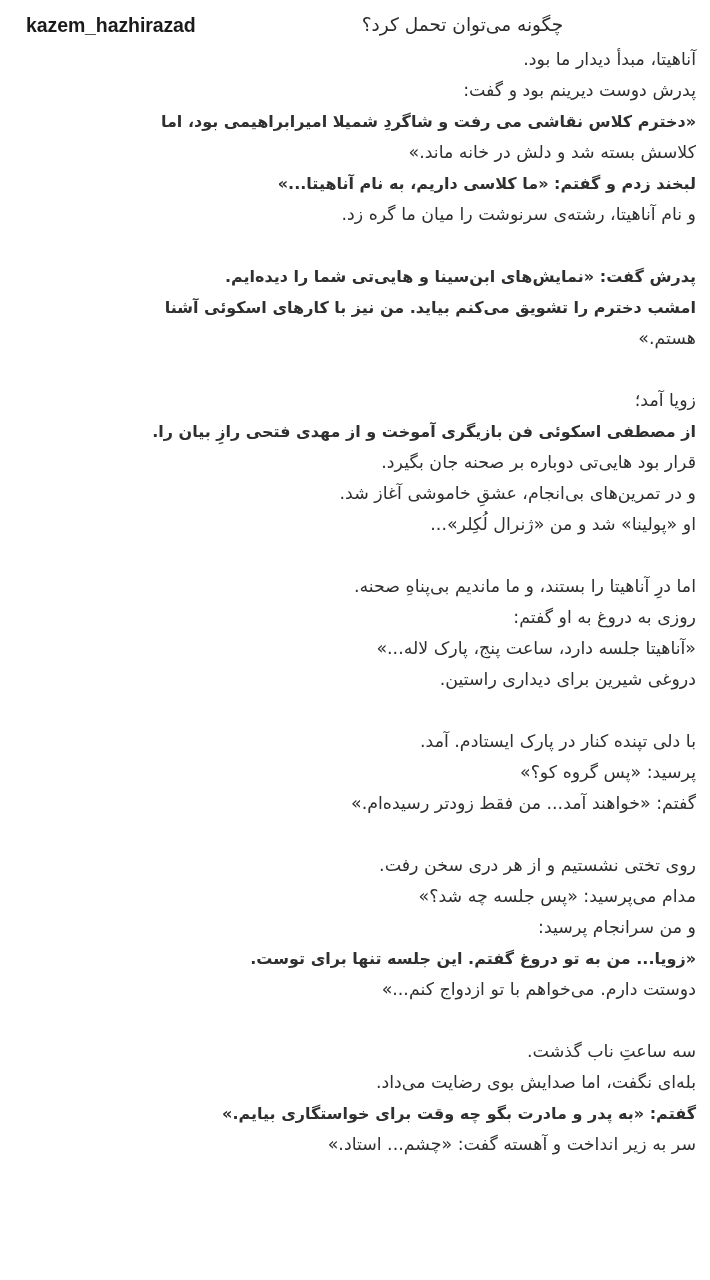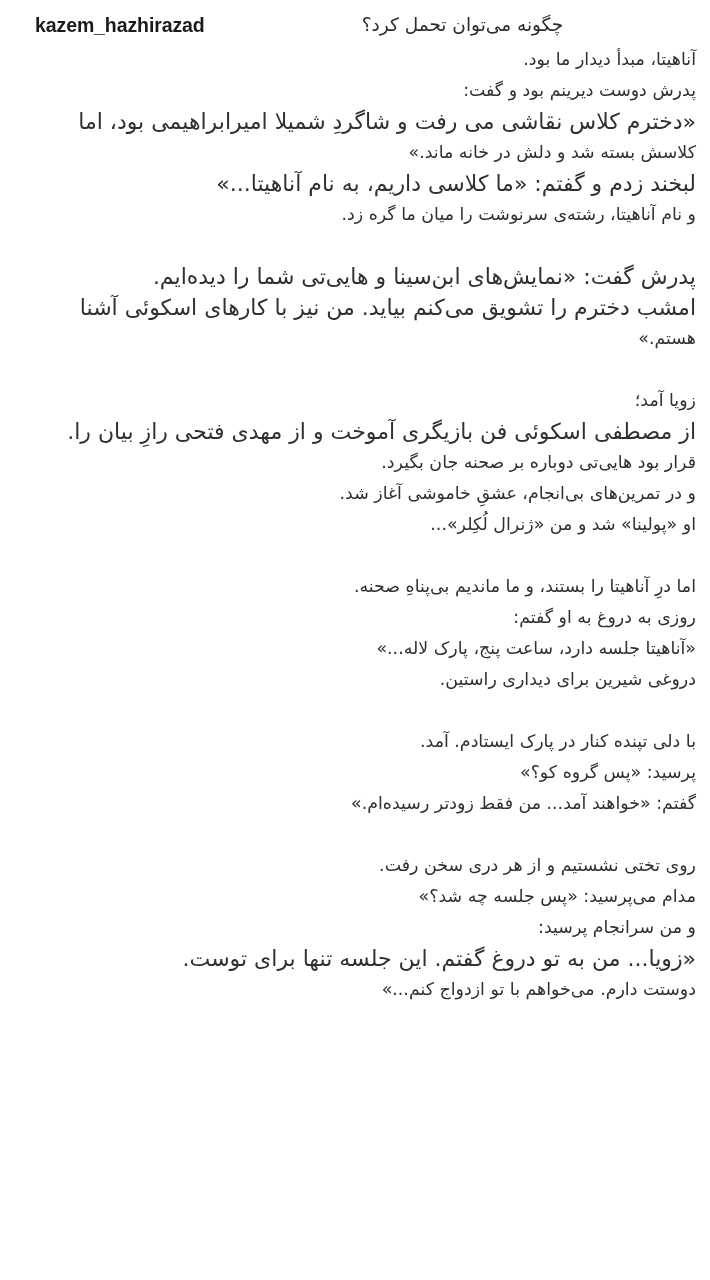--- a/index.html
+++ b/index.html
@@ -41,21 +41,21 @@
     color: #2c2c2c;
     padding-left: 215px;
     padding-right: 0;
     white-space: nowrap;
     text-align: center;
     letter-spacing: 0;
   }
   .username {
     position: absolute;
     top: 1px;
-    left: 21px;
+    left: 12px;
     direction: ltr;
     font-family: "Liberation Sans", "DejaVu Sans", sans-serif;
     font-size: 19.5px;
     line-height: 28px;
     font-weight: 700;
     color: #1b1b1b;
     letter-spacing: -0.1px;
     white-space: nowrap;
   }
 
@@ -80,21 +80,22 @@
     white-space: nowrap;
     text-align: right;
     overflow: visible;
   }
   
   .line.tight {
     letter-spacing: -0.15px;
   }
   .line.tighter {
     letter-spacing: -0.35px;
-    font-size: 22px;
+    font-size: 16px;
+    font-weight: bold;
   }
 </style>
 </head>
 <body style="background: rgb(255, 255, 255);">
 
 <div id="page">
 
   <div class="header-row">
     <span class="header-title">چگونه می‌توان تحمل کرد؟</span>
     <span class="username">kazem_hazhirazad</span>
@@ -132,15 +133,21 @@
         <span class="line">پرسید: «پس گروه کو؟»</span>
         <span class="line">گفتم: «خواهند آمد... من فقط زودتر رسیده‌ام.»</span>
       </div>
       <div class="para">
         <span class="line">روی تختی نشستیم و از هر دری سخن رفت.</span>
         <span class="line">مدام می‌پرسید: «پس جلسه چه شد؟»</span>
         <span class="line">و من سرانجام پرسید:</span>
         <span class="line tighter">«زویا... من به تو دروغ گفتم. این جلسه تنها برای توست.</span>
         <span class="line">دوستت دارم. می‌خواهم با تو ازدواج کنم...»</span>
       </div>
+      <div class="para">
+        <span class="line">سه ساعتِ ناب گذشت.</span>
+        <span class="line">بله‌ای نگفت، اما صدایش بوی رضایت می‌داد.</span>
+        <span class="line tighter">گفتم: «به پدر و مادرت بگو چه وقت برای خواستگاری بیایم.»</span>
+        <span class="line tight">سر به زیر انداخت و آهسته گفت: «چشم... استاد.»</span>
+      </div>
     </div>
 
 </div>
 
 </body></html>

